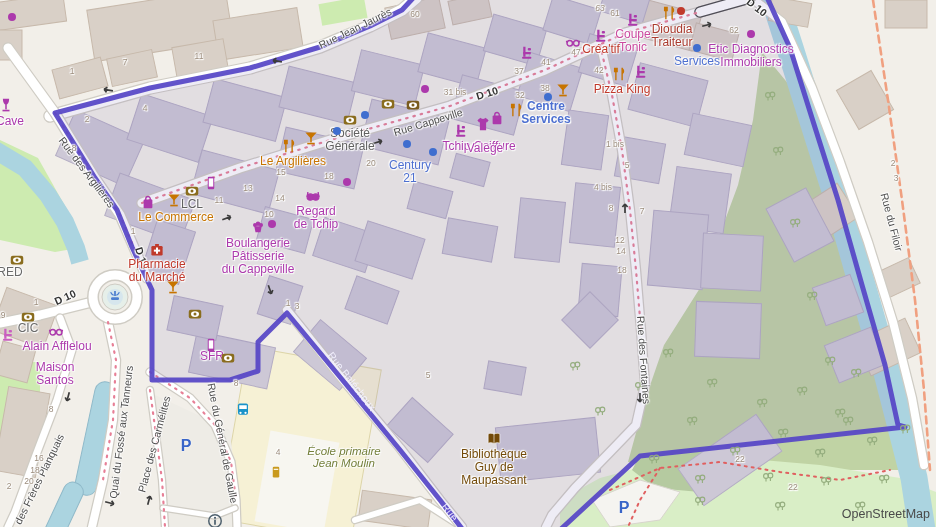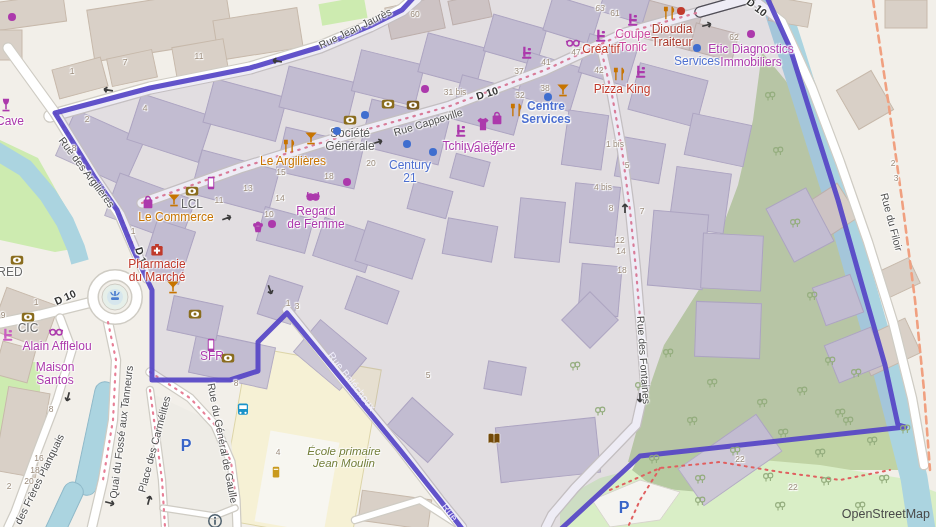--- a/index.html
+++ b/index.html
@@ -386,23 +386,28 @@
       <div class="lbl poi" style="left: 350px; top: 140px; color: rgb(96, 96, 96);">
         <div>Société</div>
         <div>Générale</div>
       </div>
       <div class="lbl poi" style="left: 192px; top: 204px; color: rgb(96, 96, 96);">
         <div>LCL</div>
       </div>
       <div class="lbl poi" style="left: 176px; top: 217px; color: rgb(199, 116, 0);">
         <div>Le Commerce</div>
       </div>
+      <div class="lbl poi" style="left: 258px; top: 256px; color: rgb(172, 57, 172);">
+        <div>Boulangerie</div>
+        <div>Pâtisserie</div>
+        <div>du Cappeville</div>
+      </div>
       <div class="lbl poi" style="left: 316px; top: 218px; color: rgb(172, 57, 172);">
         <div>Regard</div>
-        <div>de Femme</div>
+        <div>de Tchip</div>
       </div>
       <div class="lbl poi" style="left: 479px; top: 146px; color: rgb(172, 57, 172);">
         <div>Tchip Coiffure</div>
       </div>
       <div class="lbl poi" style="left: 485px; top: 148px; color: rgb(172, 57, 172);">
         <div>Valege</div>
       </div>
       <div class="lbl poi" style="left: 410px; top: 172px; color: rgb(77, 111, 208);">
         <div>Century</div>
         <div>21</div>
@@ -448,20 +453,25 @@
       <div class="lbl poi" style="left: 55px; top: 374px; color: rgb(172, 57, 172);">
         <div>Maison</div>
         <div>Santos</div>
       </div>
       <div class="lbl poi" style="left: 212px; top: 356px; color: rgb(172, 57, 172);">
         <div>SFR</div>
       </div>
       <div class="lbl poi italic" style="left: 344px; top: 457px; color: rgb(117, 128, 60);">
         <div>École primaire</div>
         <div>Jean Moulin</div>
+      </div>
+      <div class="lbl poi" style="left: 494px; top: 467px; color: rgb(115, 74, 8);">
+        <div>Bibliothèque</div>
+        <div>Guy de</div>
+        <div>Maupassant</div>
       </div>
       <div class="lbl num" style="left: 72px; top: 71px;">1</div>
       <div class="lbl num" style="left: 125px; top: 62px;">7</div>
       <div class="lbl num" style="left: 199px; top: 56px;">11</div>
       <div class="lbl num" style="left: 87px; top: 119px;">2</div>
       <div class="lbl num" style="left: 145px; top: 108px;">4</div>
       <div class="lbl num" style="left: 74px; top: 148px;">8</div>
       <div class="lbl num" style="left: 415px; top: 14px;">60</div>
       <div class="lbl num" style="left: 455px; top: 92px;">31 bis</div>
       <div class="lbl num" style="left: 281px; top: 172px;">15</div>
@@ -472,21 +482,21 @@
       <div class="lbl num" style="left: 371px; top: 163px;">20</div>
       <div class="lbl num" style="left: 329px; top: 176px;">18</div>
       <div class="lbl num" style="left: 520px; top: 95px;">32</div>
       <div class="lbl num" style="left: 545px; top: 88px;">38</div>
       <div class="lbl num" style="left: 519px; top: 71px;">37</div>
       <div class="lbl num" style="left: 546px; top: 62px;">41</div>
       <div class="lbl num" style="left: 599px; top: 70px; text-align: right;">42</div>
       <div class="lbl num" style="left: 576px; top: 52px;">47</div>
       <div class="lbl num" style="left: 615px; top: 13px;">61</div>
       <div class="lbl num" style="left: 600px; top: 8px; font-style: italic;">63</div>
-      <div class="lbl num" style="left: 734px; top: 37px;">62</div>
+      <div class="lbl num" style="left: 734px; top: 30px;">62</div>
       <div class="lbl num" style="left: 615px; top: 144px;">1 bis</div>
       <div class="lbl num" style="left: 627px; top: 165px;">5</div>
       <div class="lbl num" style="left: 893px; top: 163px;">2</div>
       <div class="lbl num" style="left: 896px; top: 178px;">3</div>
       <div class="lbl num" style="left: 603px; top: 187px;">4 bis</div>
       <div class="lbl num" style="left: 611px; top: 208px;">8</div>
       <div class="lbl num" style="left: 642px; top: 211px;">7</div>
       <div class="lbl num" style="left: 620px; top: 240px;">12</div>
       <div class="lbl num" style="left: 621px; top: 251px;">14</div>
       <div class="lbl num" style="left: 622px; top: 270px;">18</div>

